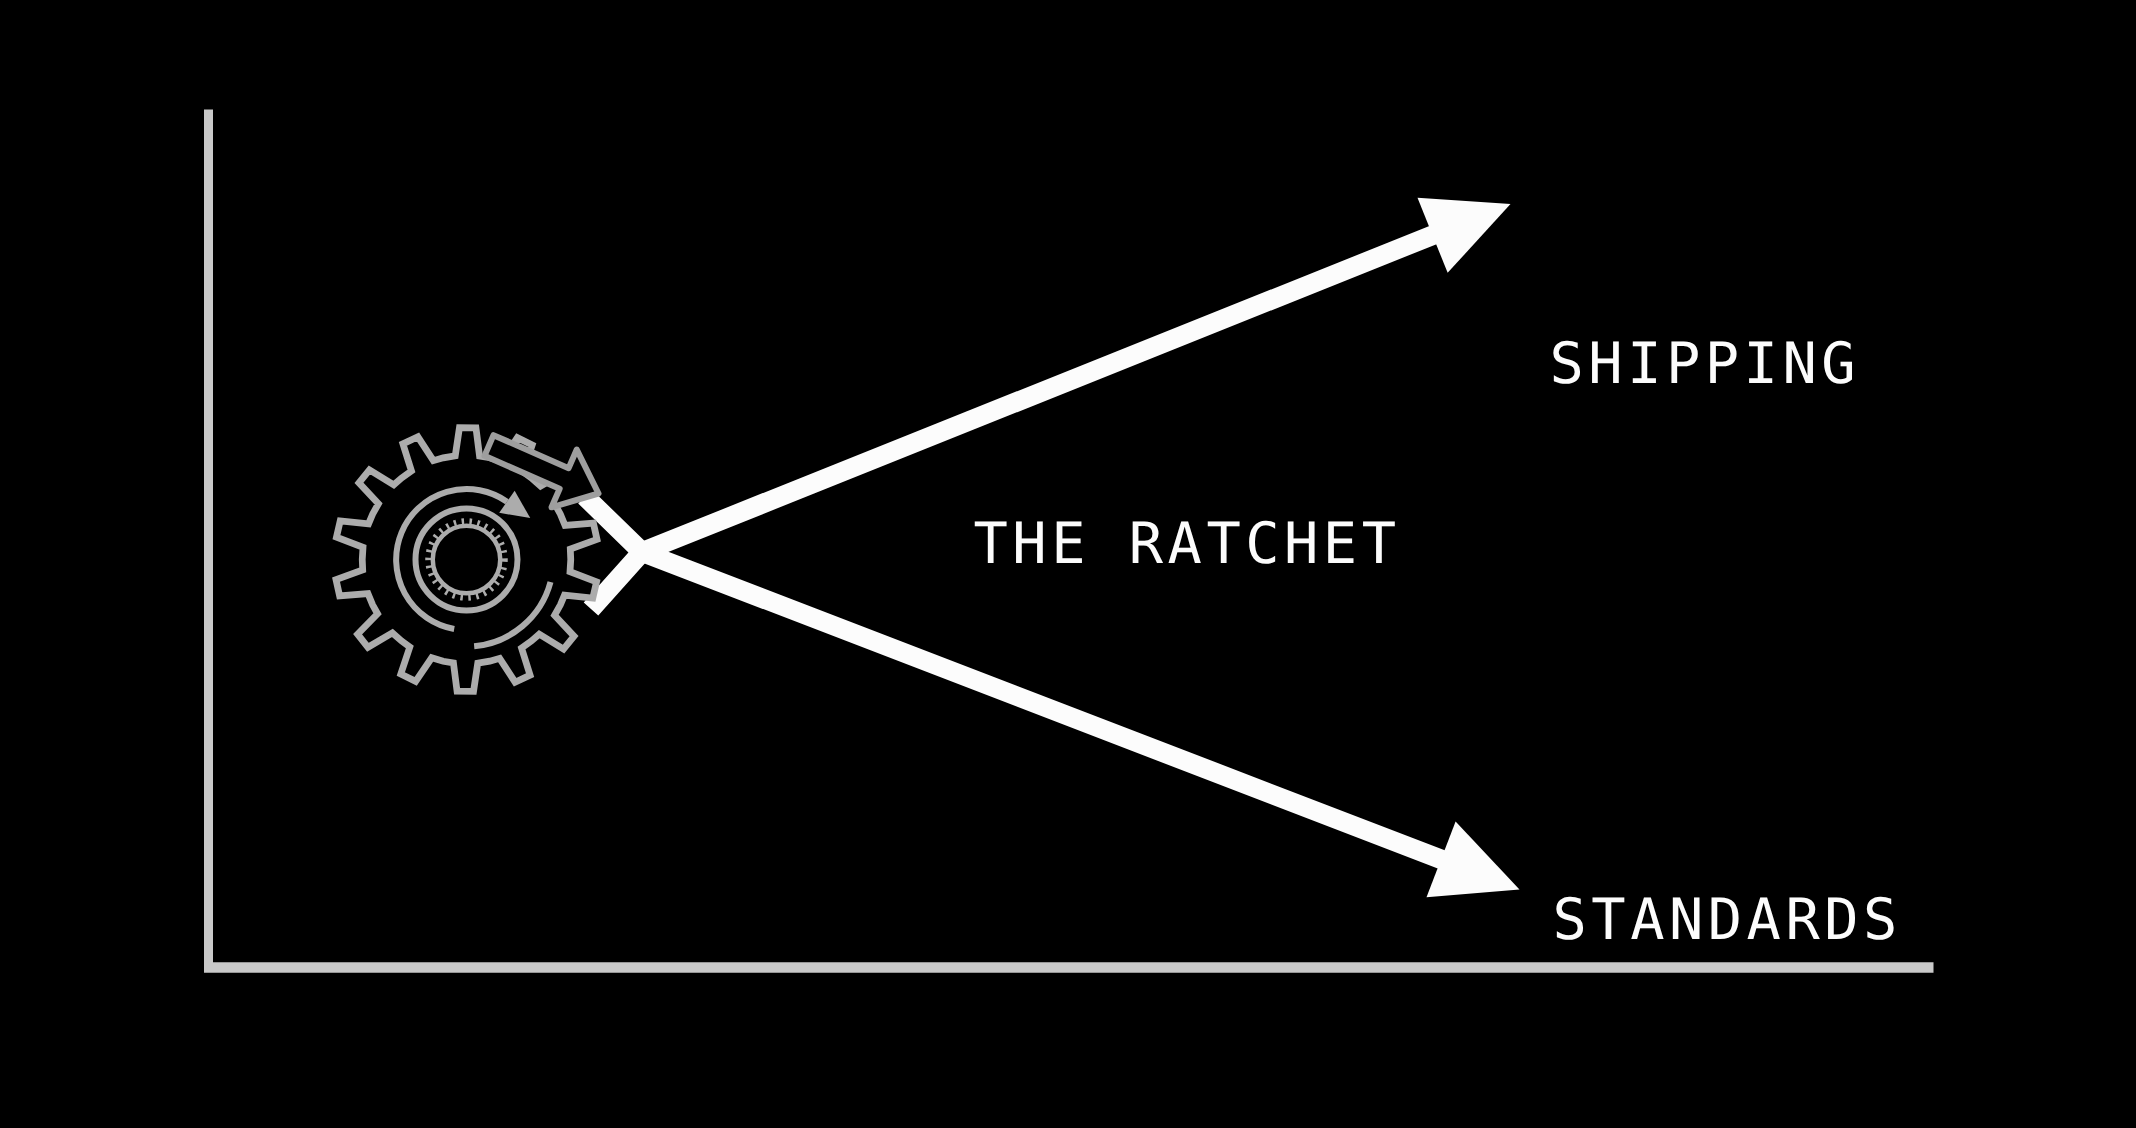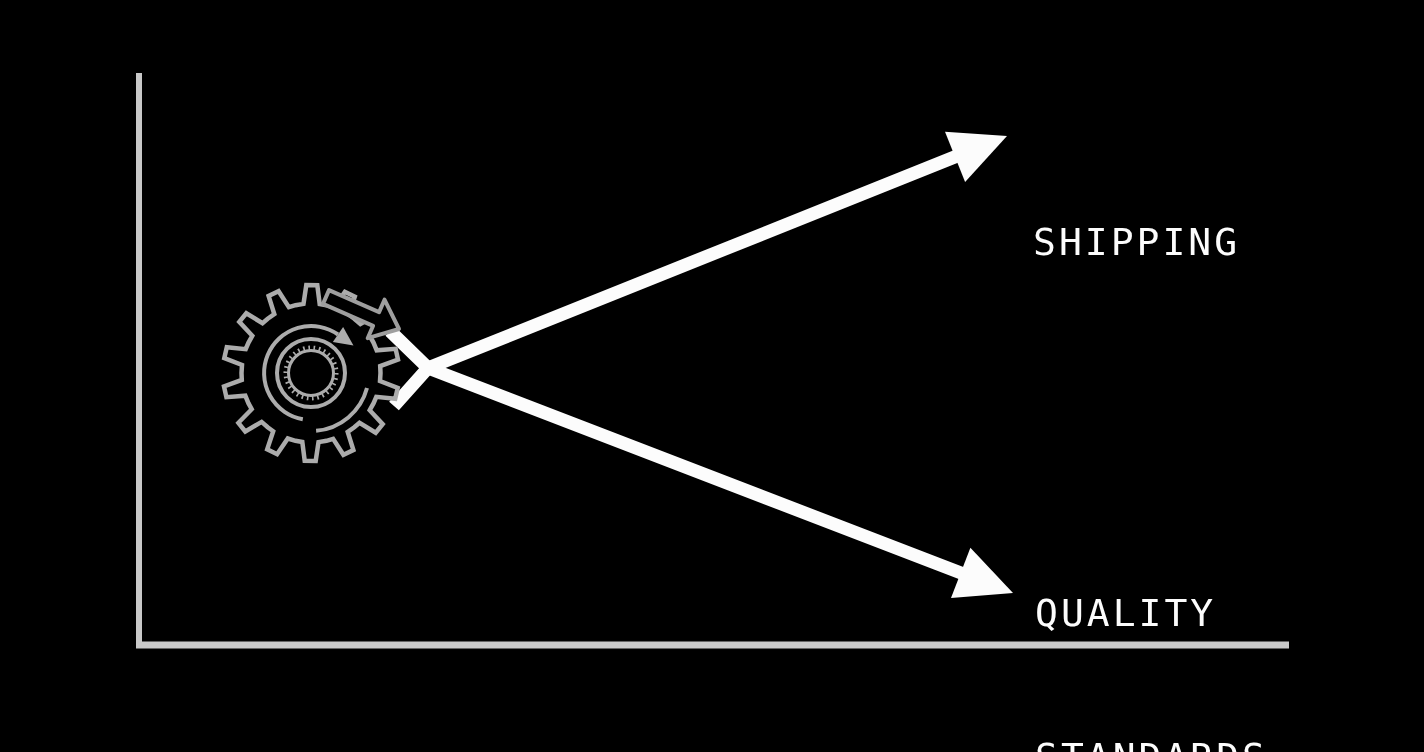--- a/index.html
+++ b/index.html
@@ -82,20 +82,20 @@
       <circle class="gear-stroke" cx="311" cy="373" r="22.5" stroke-width="3"></circle>
       <circle class="gear-stroke" cx="311" cy="373" r="25" stroke-width="5" stroke-dasharray="1.6 3.6"></circle>
       <path id="pawl" class="pawl" d="M 329.0 290.1 L 379.1 312.1 L 384.5 299.7 L 399.0 329.0 L 367.7 338.2 L 373.1 325.8 L 323.0 303.9 Z"></path>
     </g>
   </svg>
 
   <div class="label" style="left:1033px; top:122px;">
     <div>SHIPPING</div>
   </div>
 
+  <div class="label" style="left:649px; top:338px;">THE RATCHET</div>
 
   <div class="label" style="left:1035px; top:493px;">
-    <div>QUALITY</div>
     <div>STANDARDS</div>
   </div>
 
 
 </div>
 
 </body></html>

